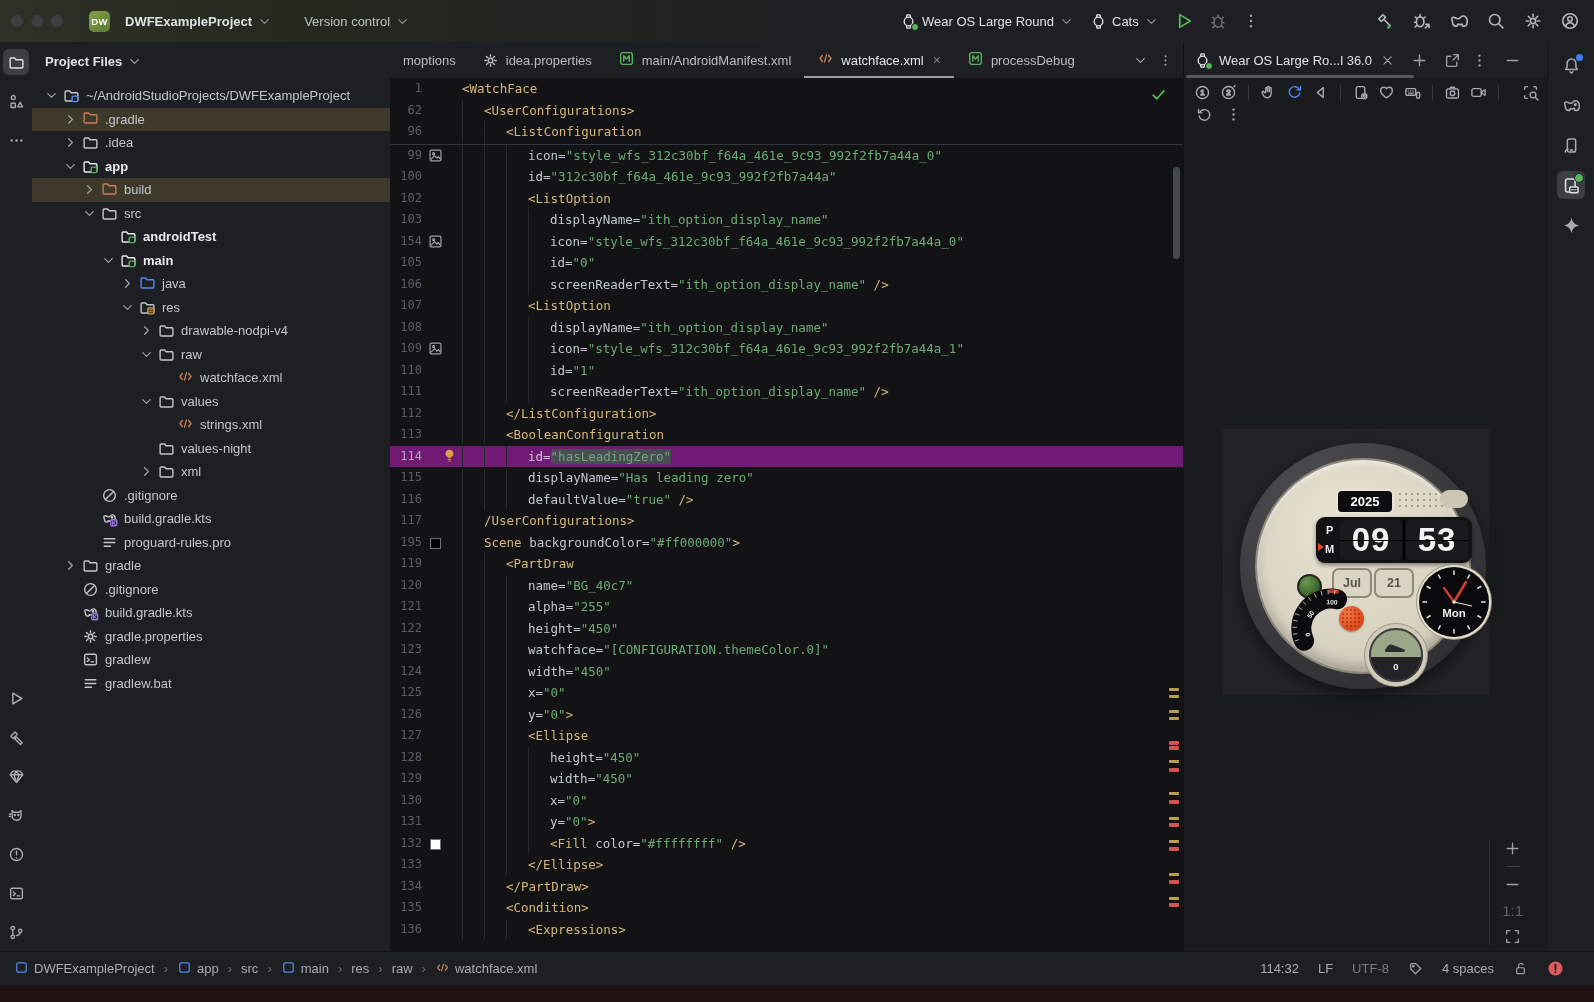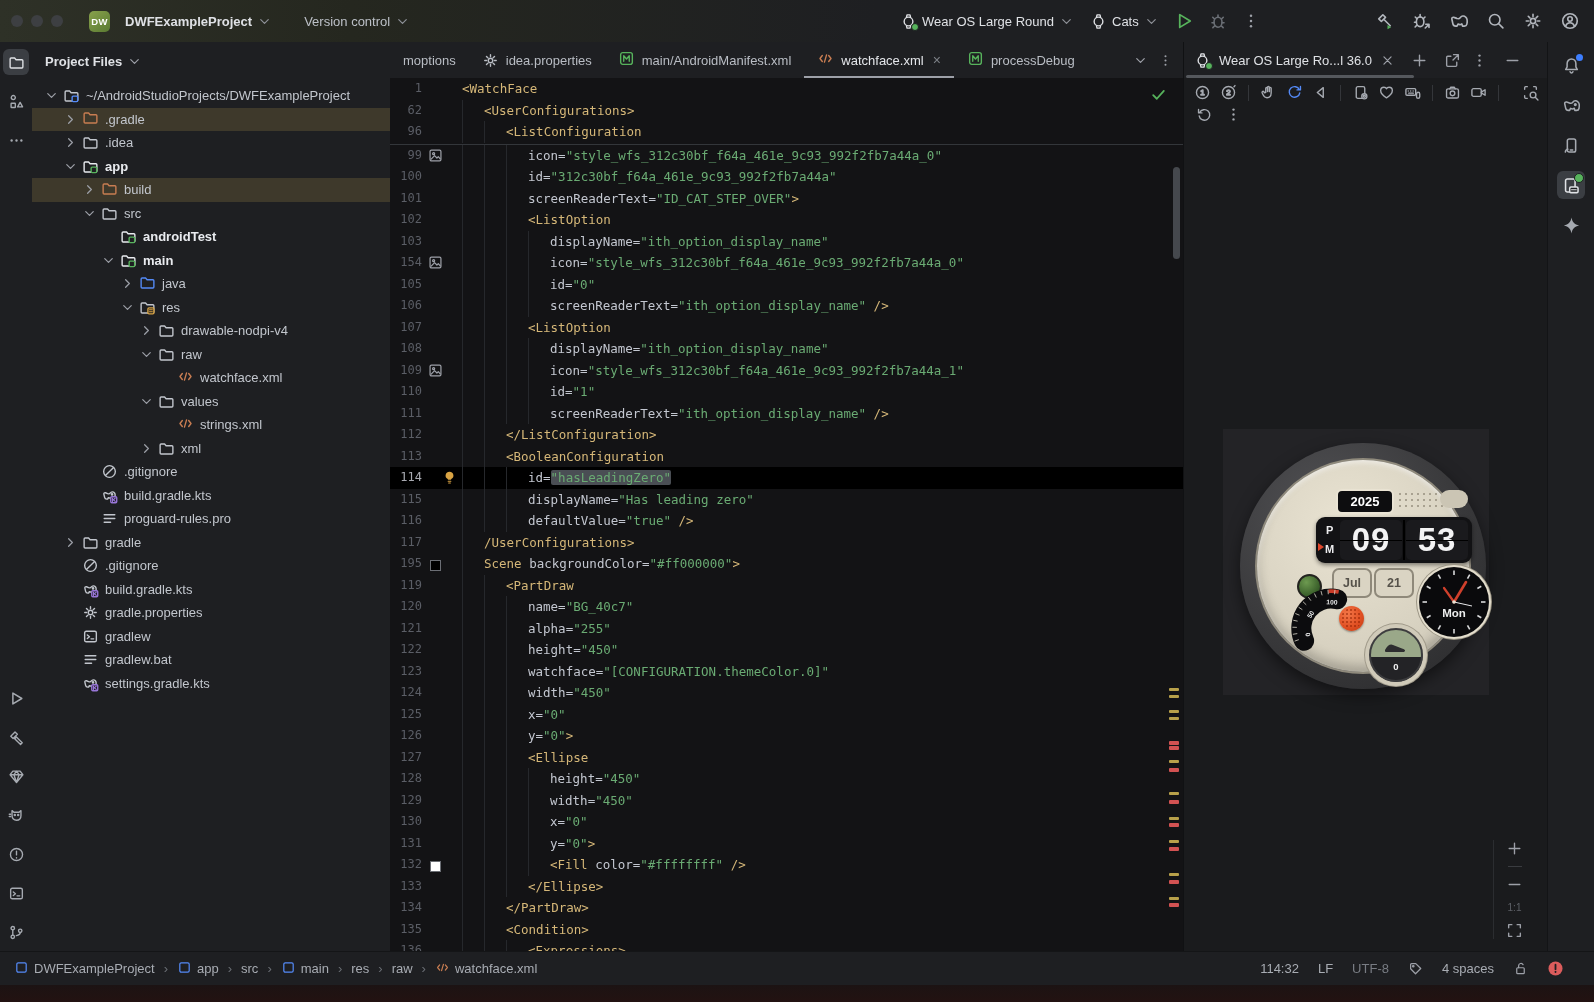--- a/index.html
+++ b/index.html
@@ -54,21 +54,21 @@
   .tabbar{height:36px;background:#1e1f22;display:flex;align-items:stretch;overflow:hidden}
   .tab{display:flex;align-items:center;gap:7px;padding:0 13px;color:#b9bdc4;position:relative;white-space:nowrap}
   .tab.active{color:#e4e6ea}
   .tab.active::after{content:"";position:absolute;left:0;right:0;bottom:0;height:2px;background:#9da0a8}
   .tab .x{color:#7d8187;margin-left:2px;font-size:14px}
   .tabbar-end{margin-left:auto;display:flex;align-items:center;gap:10px;padding-right:10px;color:#9da0a8}
   .codewrap{position:absolute;top:36px;left:0;right:0;bottom:0;
     font-family:"DejaVu Sans Mono",monospace;font-size:12.5px;line-height:21.5px;color:#bcc0ca}
   .sticky{border-bottom:1px solid #33363a;padding-bottom:1px}
   .cline{height:21.5px;display:flex;white-space:pre;position:relative;align-items:center}
-  .cline.cur{background:#000000}
+  .cline.cur{background:#701a75}
   .gut{width:72px;flex:none;position:relative;height:100%}
   .lnum{position:absolute;left:0;top:0;width:32px;text-align:right;color:#5b5e66;font-size:12px;line-height:21.5px}
   .cur .lnum{color:#a9abb2}
   .gicon{position:absolute;left:38px;top:3px;width:15px;height:15px;color:#9da0a8}
   .gicon.bulb-pos{left:52px;top:2.5px}
   .swatch{position:absolute;left:40px;top:6.5px;width:9px;height:9px;border:1px solid #6b6e74}
   .ccode{flex:1;position:relative}
   .ind{display:inline-block;height:21.5px;vertical-align:top;
        background:repeating-linear-gradient(90deg,#26282c 0 1px,transparent 1px 22px)}
   .tk-tag{color:#d5b778}.tk-attr{color:#c3c7d0}.tk-str{color:#6aab73}
@@ -82,21 +82,21 @@
   .dev-head{height:36px;display:flex;align-items:center;padding:0 10px;gap:8px;color:#dfe1e5;position:relative;background:#1e1f22}
   .dev-head::after{content:"";position:absolute;left:2px;bottom:0;width:228px;height:3px;background:#55585d;border-radius:2px}
   .dev-head .grp{display:flex;align-items:center;gap:10px;color:#9da0a8}
   .dev-title{white-space:nowrap;overflow:hidden;max-width:178px}
   .dev-toolbar{display:flex;align-items:center;gap:9px;padding:6px 10px 2px 10px;color:#a6aab1;flex-wrap:nowrap}
   .dev-toolbar .vsep{width:1px;height:16px;background:#34363a;margin:0 2px}
   .dev-toolbar .flexsp{flex:1}
   .dev-toolbar2{display:flex;align-items:center;gap:12px;padding:3px 10px 6px 12px;color:#a6aab1}
   .dev-square{position:absolute;left:39px;top:387px;width:266px;height:266px;background:#232326}
   .zoomctl{position:absolute;right:26px;top:798px;display:flex;flex-direction:column;align-items:center;gap:9px;color:#9da0a8;border-left:1px solid #2b2d30;padding-left:12px}
-  .zoomctl .dim{color:#5d6066;font-size:10px}
+  .zoomctl .dim{color:#5d6066;font-size:15px}
   .zoomctl .zsep{width:14px;height:1px;background:#3a3c40}
 
   
   .watch{position:absolute;left:17px;top:14px;width:246px;height:246px;border-radius:50%;
     background:radial-gradient(circle at 35% 28%,#515154,#39393b 55%,#2a2a2c 95%);
     box-shadow:0 6px 16px rgba(0,0,0,.5)}
   .wface{position:absolute;left:17px;top:17px;width:212px;height:212px;border-radius:50%;
     background:radial-gradient(circle at 42% 32%,#e9e3d2,#d8d2c1 62%,#c6c0af);
     box-shadow:inset 0 3px 5px rgba(255,255,255,.55),inset 0 -6px 12px rgba(0,0,0,.22),0 0 0 2px #8f8a7c}
   .ychip{position:absolute;left:79px;top:29px;width:54px;height:21px;background:#0d0d0f;border:2px solid #e9e3d3;
@@ -579,20 +579,31 @@
           </span>
           <span class="ic ">
             <span class="c-orange"><svg viewBox="0 0 16 16" fill="none" stroke="currentColor" stroke-width="1.3" stroke-linecap="round" stroke-linejoin="round">
                 <path d="M5 5.2 2.8 8 5 10.8M11 5.2 13.2 8 11 10.8M9 4.6 7 11.4"></path>
               </svg></span>
           </span>
           <span>strings.xml</span>
         </div>
         <div class="trow" style="padding-left:109px">
           <span class="chev">
+            <span class="chev" style="width:17px"></span>
+          </span>
+          <span class="ic ">
+            <svg viewBox="0 0 16 16" fill="none" stroke="currentColor" stroke-width="1.3" stroke-linecap="round" stroke-linejoin="round">
+              <path d="M2 4.7c0-.5.4-.9.9-.9h3.3l1.4 1.6h5.5c.5 0 .9.4.9.9v6c0 .5-.4.9-.9.9H2.9c-.5 0-.9-.4-.9-.9z"></path>
+            </svg>
+          </span>
+          <span>values-night</span>
+        </div>
+        <div class="trow" style="padding-left:109px">
+          <span class="chev">
             <span class="ic sm">
               <svg viewBox="0 0 16 16" fill="none" stroke="currentColor" stroke-width="1.3" stroke-linecap="round" stroke-linejoin="round">
                 <path d="M6 4l4 4-4 4"></path>
               </svg>
             </span>
           </span>
           <span class="ic ">
             <svg viewBox="0 0 16 16" fill="none" stroke="currentColor" stroke-width="1.3" stroke-linecap="round" stroke-linejoin="round">
               <path d="M2 4.7c0-.5.4-.9.9-.9h3.3l1.4 1.6h5.5c.5 0 .9.4.9.9v6c0 .5-.4.9-.9.9H2.9c-.5 0-.9-.4-.9-.9z"></path>
             </svg>
@@ -704,34 +715,20 @@
         <div class="trow" style="padding-left:33px">
           <span class="chev">
             <span class="chev" style="width:17px"></span>
           </span>
           <span class="ic ">
             <svg viewBox="0 0 16 16" fill="none" stroke="currentColor" stroke-width="1.3" stroke-linecap="round" stroke-linejoin="round">
               <path d="M3 4.5h10M3 8h10M3 11.5h6"></path>
             </svg>
           </span>
           <span>gradlew.bat</span>
-        </div>
-        <div class="trow" style="padding-left:33px">
-          <span class="chev">
-            <span class="chev" style="width:17px"></span>
-          </span>
-          <span class="ic ">
-            <svg viewBox="0 0 16 16" fill="none" stroke="currentColor" stroke-width="1.3" stroke-linecap="round" stroke-linejoin="round">
-              <path d="M12.6 5.4c-1.2-1.3-2.9-1-3.8.2-.6.8-1.6 1-2.6.6l-2-.8c-.9-.3-1.7.5-1.5 1.4l.7 3c.2 1 1.1 1.6 2 1.6h.8l.7-1.4c.9.5 1.9.5 2.7-.1l.4 1.5h1.3c.9 0 1.5-.5 1.7-1.3.4-1.7.7-3.6-.4-4.7z"></path>
-              <circle cx="10.4" cy="7" r=".6" fill="currentColor"></circle>
-              <rect x="9.2" y="9.2" width="5.6" height="5.6" rx="1" fill="#1e1f22" stroke="#9876D8"></rect>
-              <path d="M10.8 10.4v3.2M13.4 10.4l-1.8 1.6 1.8 1.6" stroke="#9876D8" stroke-width="1"></path>
-            </svg>
-          </span>
-          <span>settings.gradle.kts</span>
         </div>
       </div>
   </div>
 
   <div class="ed">
     <div class="tabbar">
         <div class="tab">
           <span>moptions</span>
         </div>
         <div class="tab">
@@ -791,21 +788,20 @@
           <div class="cline"><div class="gut"><span class="lnum">62</span></div><div class="ccode"><span class="ind" style="width:22px"></span><span class="tk-tag">&lt;UserConfigurations&gt;</span></div></div>
           <div class="cline"><div class="gut"><span class="lnum">96</span></div><div class="ccode"><span class="ind" style="width:44px"></span><span class="tk-tag">&lt;ListConfiguration</span></div></div>
         </div>
       <div class="codelines">
           <div class="cline"><div class="gut"><span class="lnum">99</span><span class="gicon"><svg viewBox="0 0 16 16" fill="none" stroke="currentColor" stroke-width="1.3" stroke-linecap="round" stroke-linejoin="round">
                   <rect x="2.2" y="2.2" width="11.6" height="11.6" rx="1.5"></rect>
                   <circle cx="6" cy="6" r="1.1"></circle>
                   <path d="M3.4 11.8 7 8.2l2.5 2.5L11 9.2l2 2.4"></path>
                 </svg></span></div><div class="ccode"><span class="ind" style="width:66px"></span><span class="tk-attr">icon=</span><span class="tk-str">"style_wfs_312c30bf_f64a_461e_9c93_992f2fb7a44a_0"</span></div></div>
           <div class="cline"><div class="gut"><span class="lnum">100</span></div><div class="ccode"><span class="ind" style="width:66px"></span><span class="tk-attr">id=</span><span class="tk-str">"312c30bf_f64a_461e_9c93_992f2fb7a44a"</span></div></div>
-          <div class="cline"><div class="gut"><span class="lnum">101</span></div><div class="ccode"><span class="ind" style="width:66px"></span><span class="tk-attr">screenReaderText=</span><span class="tk-str">"ID_CAT_STEP_OVER"</span><span class="tk-tag">&gt;</span></div></div>
           <div class="cline"><div class="gut"><span class="lnum">102</span></div><div class="ccode"><span class="ind" style="width:66px"></span><span class="tk-tag">&lt;ListOption</span></div></div>
           <div class="cline"><div class="gut"><span class="lnum">103</span></div><div class="ccode"><span class="ind" style="width:88px"></span><span class="tk-attr">displayName=</span><span class="tk-str">"ith_option_display_name"</span></div></div>
           <div class="cline"><div class="gut"><span class="lnum">154</span><span class="gicon"><svg viewBox="0 0 16 16" fill="none" stroke="currentColor" stroke-width="1.3" stroke-linecap="round" stroke-linejoin="round">
                   <rect x="2.2" y="2.2" width="11.6" height="11.6" rx="1.5"></rect>
                   <circle cx="6" cy="6" r="1.1"></circle>
                   <path d="M3.4 11.8 7 8.2l2.5 2.5L11 9.2l2 2.4"></path>
                 </svg></span></div><div class="ccode"><span class="ind" style="width:88px"></span><span class="tk-attr">icon=</span><span class="tk-str">"style_wfs_312c30bf_f64a_461e_9c93_992f2fb7a44a_0"</span></div></div>
           <div class="cline"><div class="gut"><span class="lnum">105</span></div><div class="ccode"><span class="ind" style="width:88px"></span><span class="tk-attr">id=</span><span class="tk-str">"0"</span></div></div>
           <div class="cline"><div class="gut"><span class="lnum">106</span></div><div class="ccode"><span class="ind" style="width:88px"></span><span class="tk-attr">screenReaderText=</span><span class="tk-str">"ith_option_display_name"</span><span class="tk-tag"> /&gt;</span></div></div>
           <div class="cline"><div class="gut"><span class="lnum">107</span></div><div class="ccode"><span class="ind" style="width:66px"></span><span class="tk-tag">&lt;ListOption</span></div></div>

